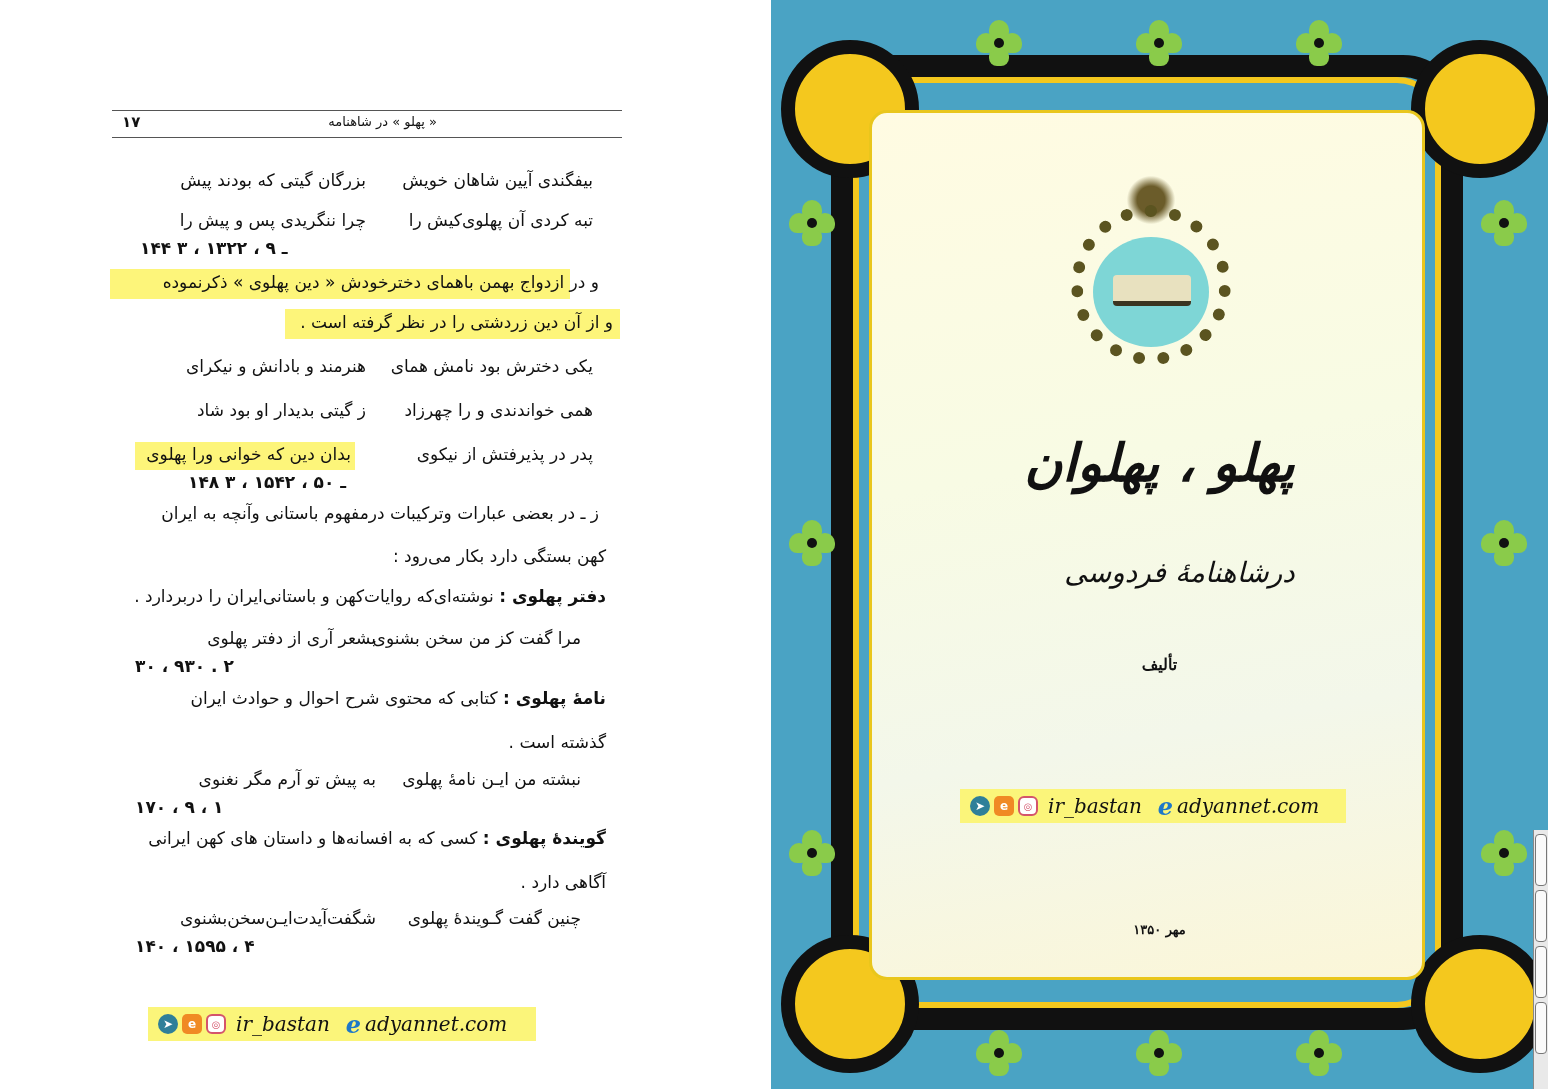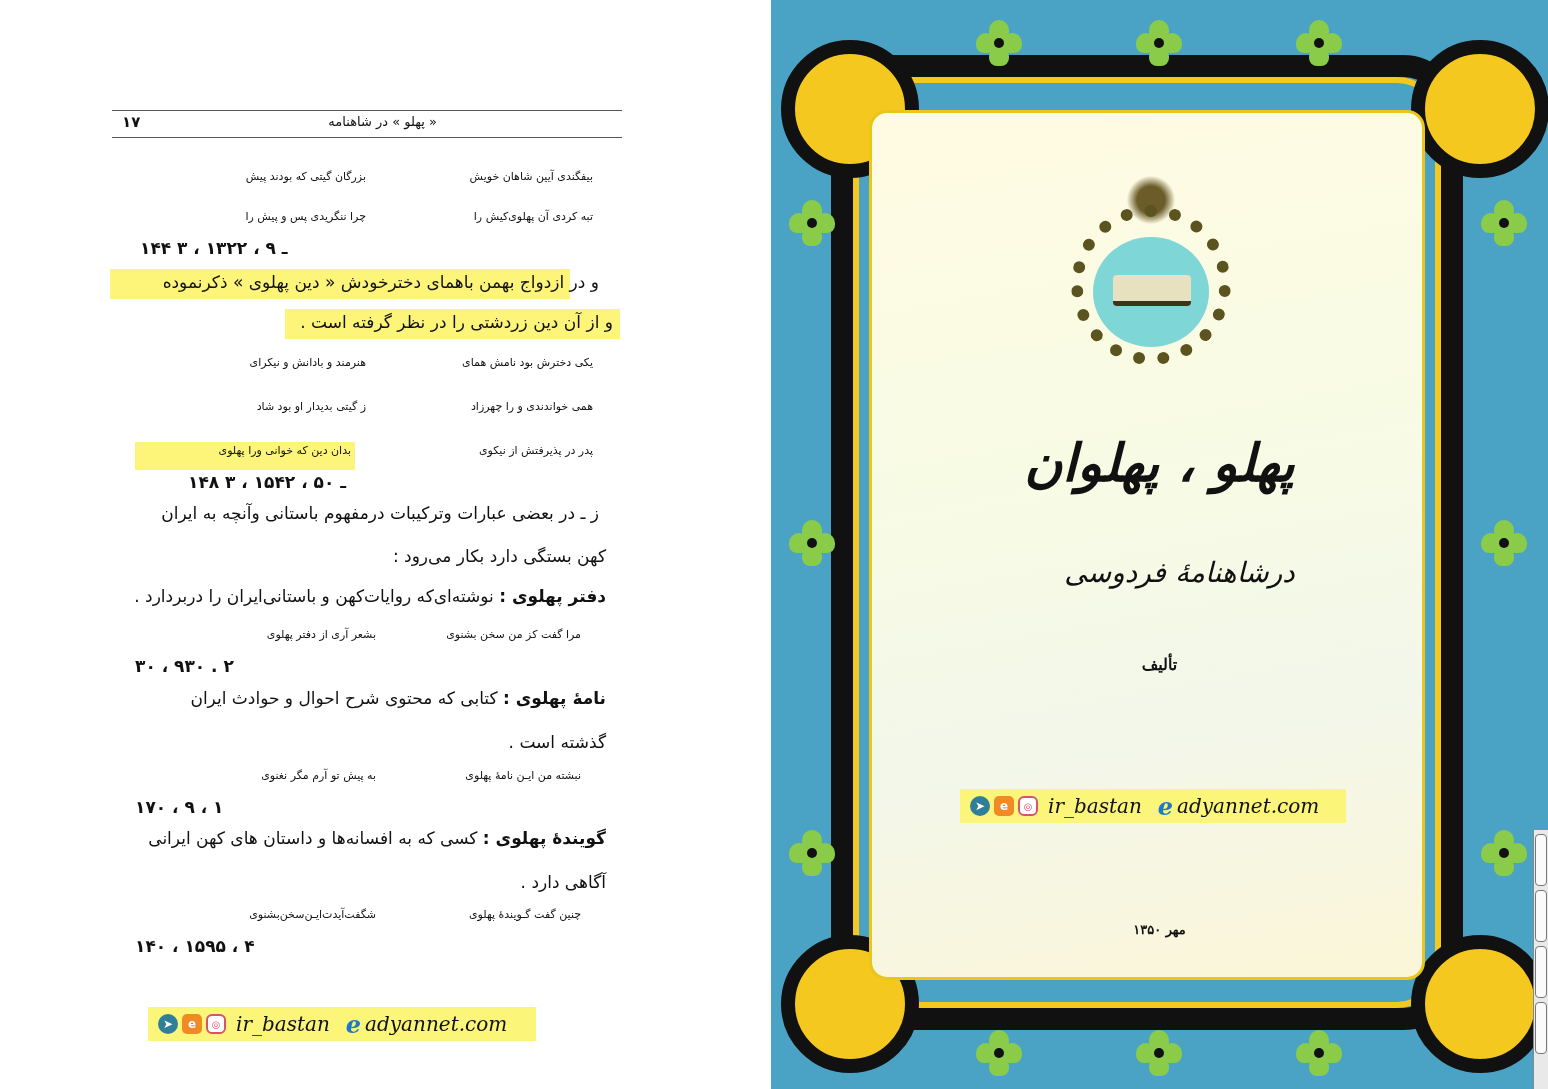--- a/index.html
+++ b/index.html
@@ -19,21 +19,21 @@
   }
   .running-head .title {
     position:absolute; right:185px; top:3px; font-size:13px; color:#111;
   }
   .running-head .pnum {
     position:absolute; left:10px; top:2px; font-size:15px; font-weight:bold; color:#111;
   }
   .line {
     position:absolute; direction:rtl; font-size:17px; color:#111; white-space:nowrap;
   }
-  .verse { position:absolute; direction:rtl; font-size:11px; color:#111; white-space:nowrap; }
+  .verse { position:absolute; direction:rtl; font-size:17px; color:#111; white-space:nowrap; }
   .ref {
     position:absolute; font-size:17px; font-weight:bold; color:#111; letter-spacing:1px; white-space:nowrap; direction:ltr;
   }
   .hl-block { position:absolute; background:#fdf57a; }
   .bold { font-weight:bold; }
 
   .watermark {
     position:absolute; background:#fbf57a; height:34px;
     display:flex; align-items:center; padding:0 10px; gap:4px;
   }

